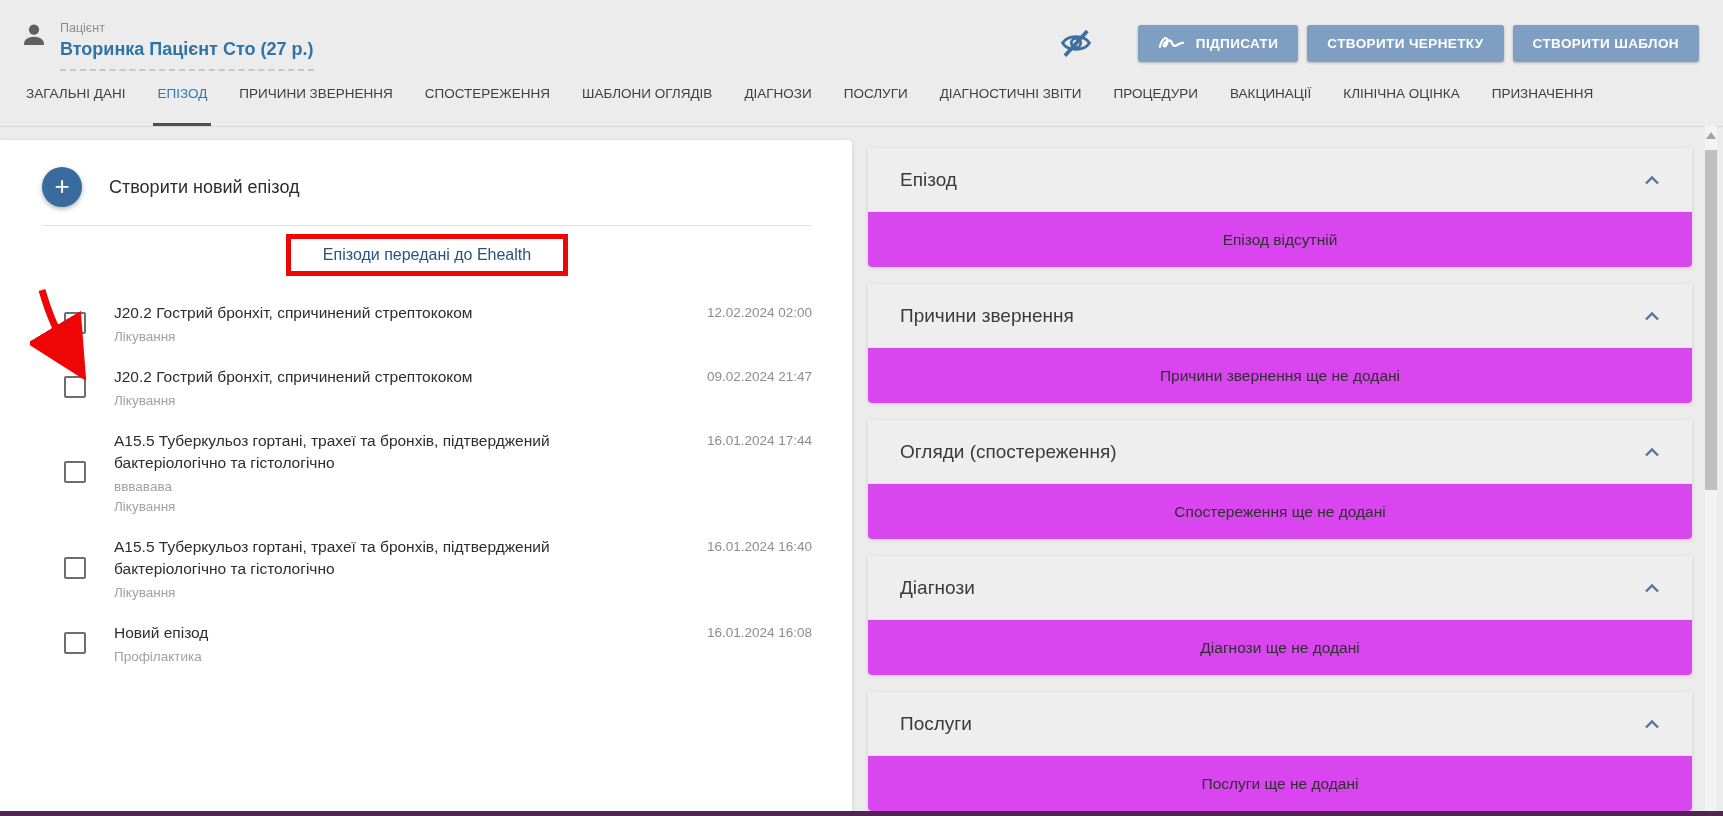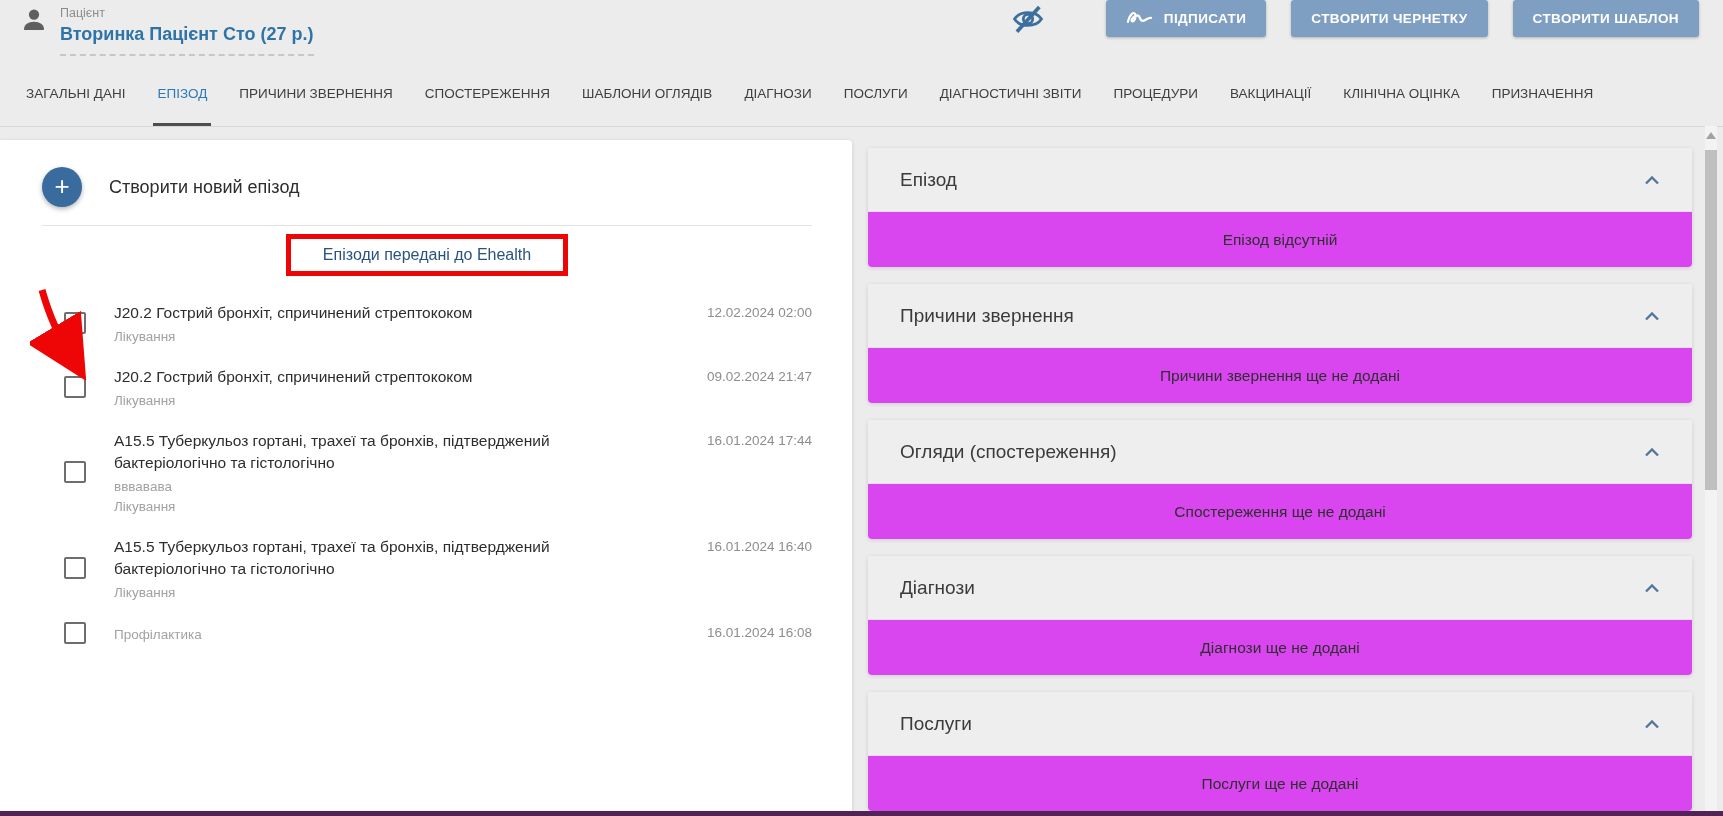--- a/index.html
+++ b/index.html
@@ -1,30 +1,30 @@
 <!DOCTYPE html>
 <html><head>
 <meta charset="utf-8">
 <style>
   html,body{margin:0;padding:0;}
   body{
     width:1723px;height:816px;position:relative;overflow:hidden;
     background:#edecec;font-family:"Liberation Sans",sans-serif;color:#2f2f2f;
   }
   
-  .hdr{height:86px;display:flex;justify-content:space-between;align-items:flex-start;
+  .hdr{height:86px;display:flex;justify-content:space-between;align-items:center;
        padding:0 0 0 20px;box-sizing:border-box;}
   .patient{display:flex;gap:12px;align-items:flex-start;padding-top:6px;}
   .p-label{font-size:12.5px;color:#8d8d8d;margin-bottom:4px;}
   .p-name{font-size:18px;font-weight:bold;color:#2e74a8;padding-bottom:9px;
           border-bottom:2px dashed #c8c6c7;min-width:215px;}
   .hdr-actions{display:flex;align-items:center;padding-right:24px;}
   .eye-btn{background:none;border:none;margin-right:30px;cursor:pointer;display:flex;}
   .btn{height:37px;background:#7f9fc2;color:#fff;font-weight:bold;font-size:13.5px;
-       letter-spacing:.4px;border:none;border-radius:3px;padding:0 20px;margin-left:25px;
+       letter-spacing:.4px;border:none;border-radius:3px;padding:0 20px;margin-left:9px;
        display:flex;align-items:center;gap:11px;box-shadow:0 1px 3px rgba(0,0,0,.25);
        font-family:"Liberation Sans",sans-serif;cursor:pointer;}
   
   .tabbar{height:40px;border-bottom:1px solid #d8d6d7;display:flex;align-items:stretch;
           padding-left:10px;}
   .tab{padding:0 16px;display:flex;font-size:13.5px;color:#3f3f3f;
        position:relative;cursor:pointer;white-space:nowrap;}
   .tab.active{color:#2d79b5;}
   .tab.active::after{content:"";position:absolute;left:12px;right:12px;bottom:0;height:3px;
        background:#4e4e4e;}
@@ -206,20 +206,21 @@
         <div class="ep-text">
           <div class="ep-title">A15.5 Туберкульоз гортані, трахеї та бронхів, підтверджений бактеріологічно та гістологічно</div>
           <div class="ep-sub">Лікування</div>
         </div>
         <div class="ep-date">16.01.2024 16:40</div>
       </div>
 
       <div class="ep-row">
         <span class="cb"></span>
         <div class="ep-text">
+          <div class="ep-title">Новий епізод</div>
           <div class="ep-sub">Профілактика</div>
         </div>
         <div class="ep-date">16.01.2024 16:08</div>
       </div>
 
     </div>
   </section>
 
   <aside class="summary">
 

